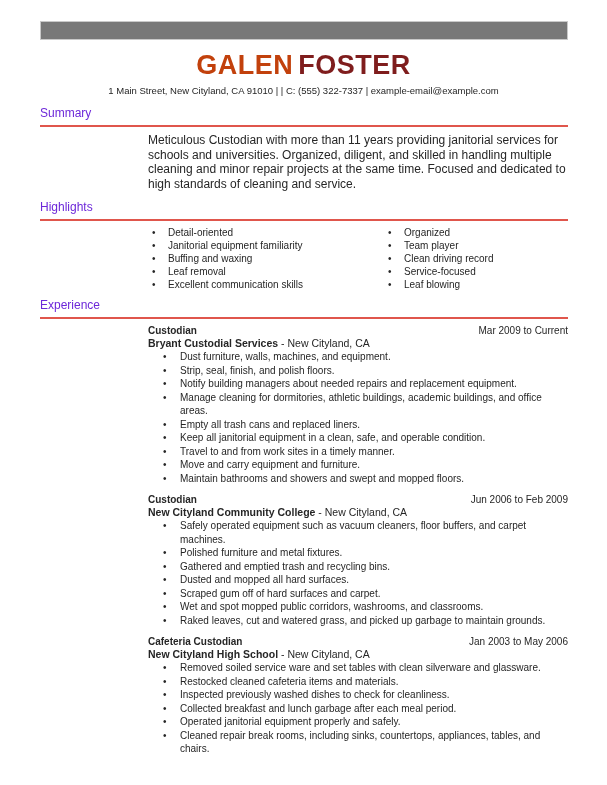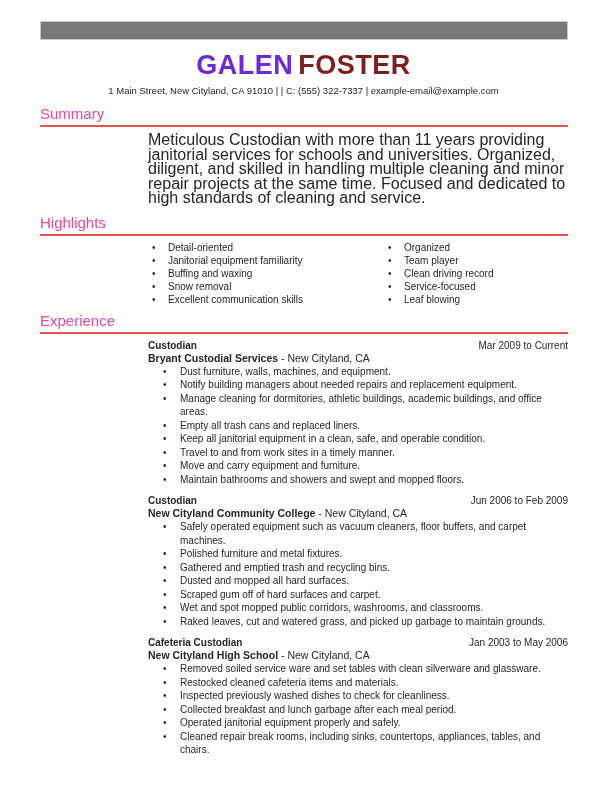--- a/index.html
+++ b/index.html
@@ -20,47 +20,47 @@
   }
 
   .name {
     margin-top:11px;
     text-align:center;
     font-size:27px;
     font-weight:bold;
     letter-spacing:0.5px;
     line-height:28px;
   }
-  .name .first { color:#6d28d9; }
+  .name .first { color:#c2410c; }
   .name .last  { color:#7f1d1d; margin-left:5px; }
 
   .contact {
     margin-top:6px;
     text-align:center;
     font-size:9.5px;
     line-height:11px;
     color:#262626;
   }
 
   section h2 {
     margin:0 39px 0 40px;
-    font-size:15px;
+    font-size:12px;
     font-weight:normal;
-    color:#ec4899;
+    color:#6d28d9;
     line-height:17px;
     padding-bottom:3px;
     border-bottom:2px solid #e0564c;
   }
   .sec-summary h2   { margin-top:9px; }
   .sec-highlights h2{ margin-top:8px; }
   .sec-experience h2{ margin-top:6px; }
 
   .summary-text {
     margin:6px 39px 0 148px;
-    font-size:16px;
+    font-size:12px;
     line-height:14.5px;
   }
 
   .hl-cols {
     display:flex;
     margin:5px 39px 0 144px;
     gap:48px;
   }
   .hl-col { list-style:none; width:191px; }
   .hl-col li {
@@ -122,21 +122,21 @@
   </section>
 
   <section class="sec-highlights">
     <h2>Highlights</h2>
     <div class="hl-cols">
       <ul class="hl-col">
 
       <li>Detail-oriented</li>
           <li>Janitorial equipment familiarity</li>
           <li>Buffing and waxing</li>
-          <li>Snow removal</li>
+          <li>Leaf removal</li>
           <li>Excellent communication skills</li>
         </ul>
       <ul class="hl-col">
 
       <li>Organized</li>
           <li>Team player</li>
           <li>Clean driving record</li>
           <li>Service-focused</li>
           <li>Leaf blowing</li>
         </ul>
@@ -151,20 +151,21 @@
         <span class="job-title">Custodian</span>
         <span class="job-dates">Mar 2009 to Current</span>
       </div>
       <div class="job-co">
         <span class="company">Bryant Custodial Services</span>
         <span class="location">- New Cityland, CA</span>
       </div>
       <ul class="job-bullets">
 
       <li>Dust furniture, walls, machines, and equipment.</li>
+          <li>Strip, seal, finish, and polish floors.</li>
           <li>Notify building managers about needed repairs and replacement equipment.</li>
           <li>Manage cleaning for dormitories, athletic buildings, academic buildings, and office areas.</li>
           <li>Empty all trash cans and replaced liners.</li>
           <li>Keep all janitorial equipment in a clean, safe, and operable condition.</li>
           <li>Travel to and from work sites in a timely manner.</li>
           <li>Move and carry equipment and furniture.</li>
           <li>Maintain bathrooms and showers and swept and mopped floors.</li>
         </ul>
     </div>
 

